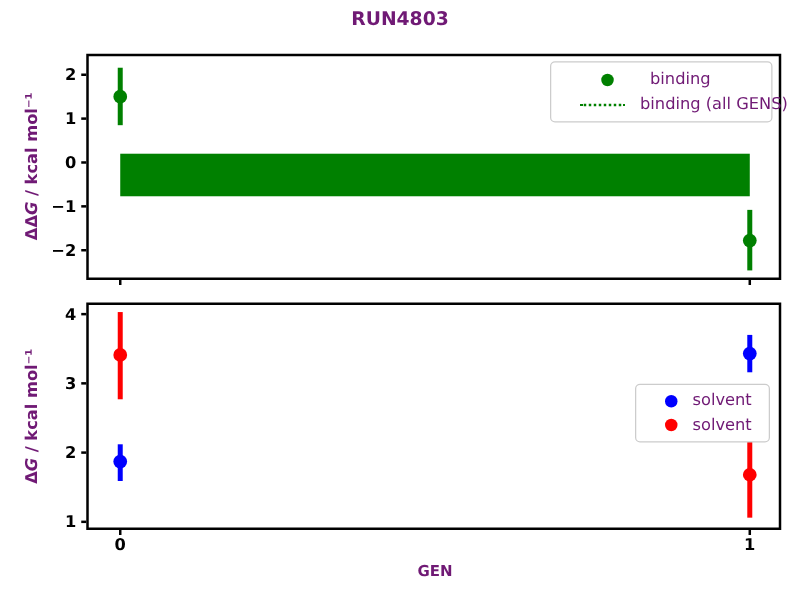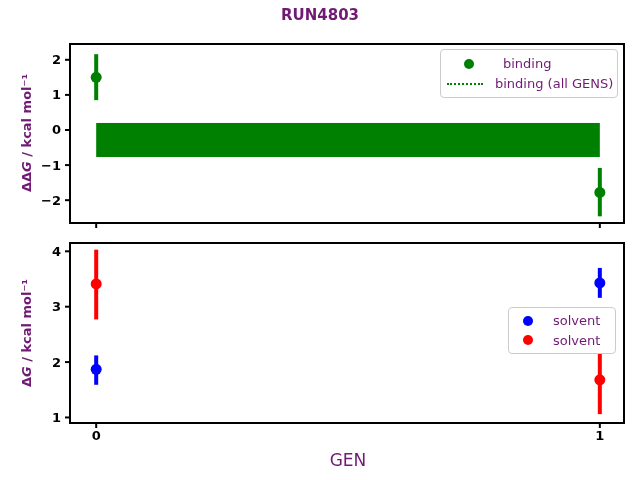--- a/index.html
+++ b/index.html
@@ -13,27 +13,27 @@
   }
   #chart-svg{position:absolute;left:0;top:0;}
   svg{font-family:"DejaVu Sans",sans-serif;}
   .ylabel{
     position:absolute;left:26px;transform:translate(-50%,-50%) rotate(-90deg);
     font-size:13px;font-weight:bold;white-space:nowrap;
   }
   .ital{font-style:italic;}
   .xlabel{
     position:absolute;left:348px;top:450px;transform:translateX(-50%);
-    font-size:17px;font-weight:normal;
+    font-size:12px;font-weight:bold;
   }
   .legend{
     position:absolute;box-sizing:border-box;background:#ffffff;
     border:1px solid #cccccc;border-radius:4px;
     display:flex;flex-direction:column;justify-content:center;
-    padding:3px 6px;
+    padding:3px 23px;
   }
   .legend-item{display:flex;align-items:center;height:20px;}
   .legend-marker{display:inline-flex;justify-content:center;align-items:center;}
   .legend-1 .legend-marker{width:44px;}
   .legend-2 .legend-marker{width:26px;}
   .legend-dot{width:10px;height:10px;border-radius:50%;display:inline-block;background:#888;}
   .legend-dline{width:36px;height:0;border-top:2.5px dotted #888;display:inline-block;}
   .legend-label{font-size:13px;margin-left:12px;white-space:nowrap;}
   .legend-2 .legend-label{text-align:right;}
 </style>

